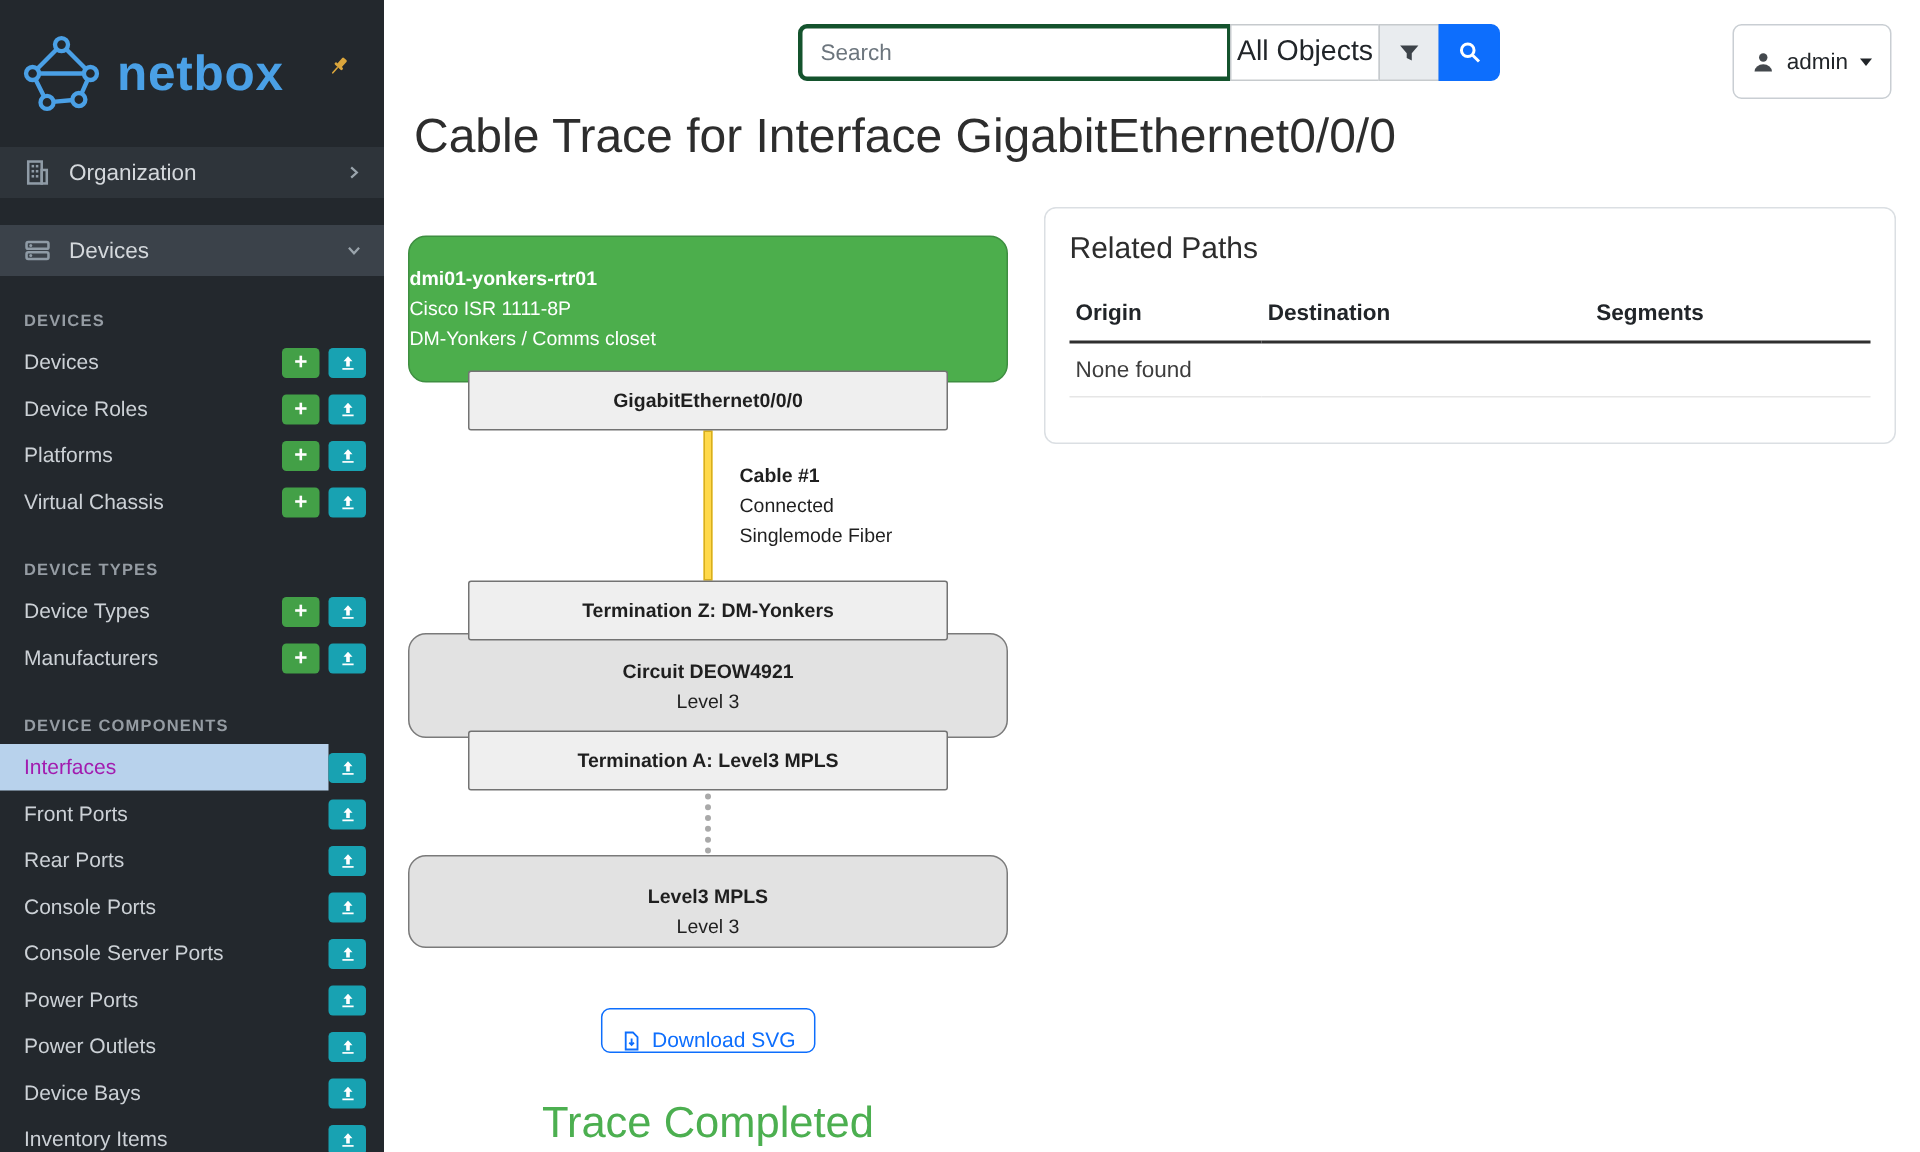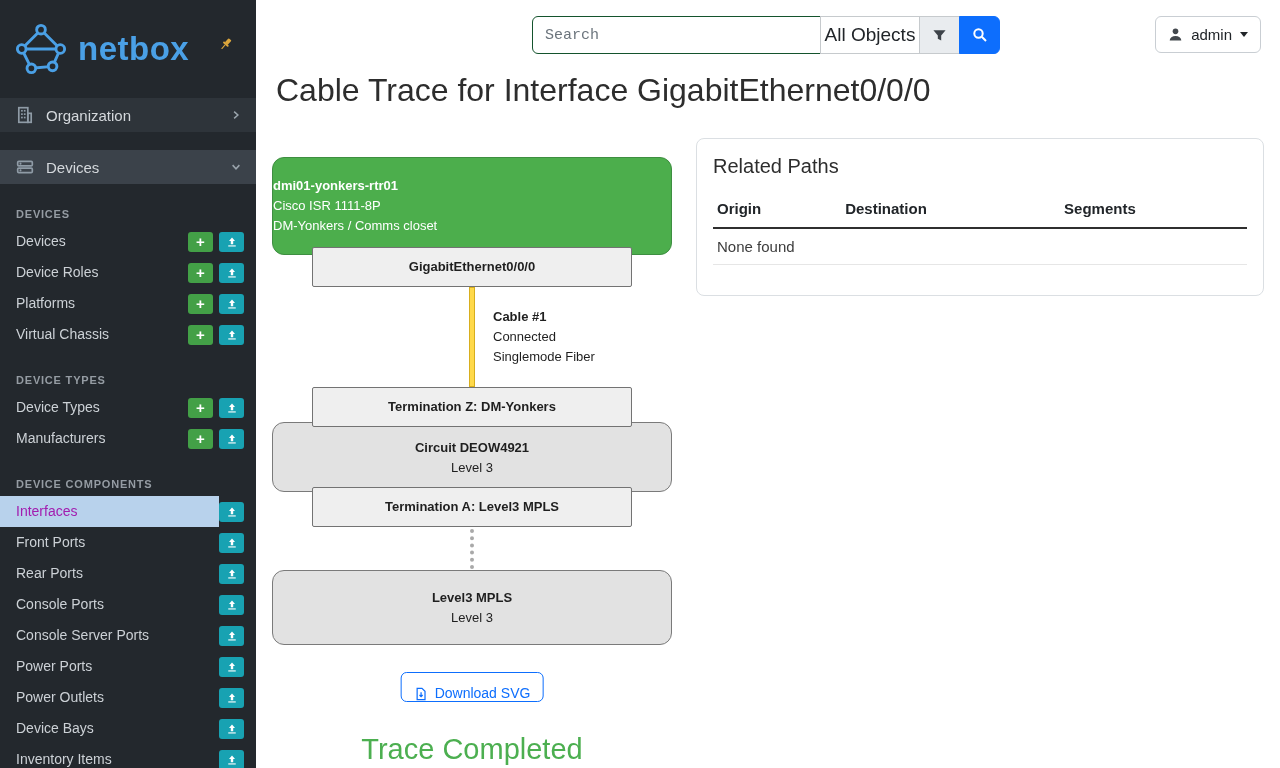--- a/index.html
+++ b/index.html
@@ -29,45 +29,45 @@
   .btns { display:flex; gap:6px; margin-right:12px; flex:none; }
   .b-add, .b-imp { width:25px; height:20px; border:none; border-radius:3px; cursor:pointer; display:flex; align-items:center; justify-content:center; }
   .b-add { background:#43a047; }
   .b-imp { background:#18a2b2; }
   .plus { color:#fff; font-size:15px; font-weight:700; line-height:1; }
 
   
   .main { position:absolute; left:256px; top:0; width:1024px; height:768px; background:#fff; }
 
   .search-group { position:absolute; left:276px; top:16px; height:38px; display:flex; }
-  .search-input { width:289px; height:38px; border:1px solid #14532d; border-radius:6px 0 0 6px; padding:0 12px; font-size:15px; color:#212529; outline:none; font-family:Liberation Mono, monospace; }
+  .search-input { width:289px; height:38px; border:3px solid #14532d; border-radius:6px 0 0 6px; padding:0 12px; font-size:15px; color:#212529; outline:none; font-family:Liberation Sans, sans-serif; }
   .search-input::placeholder { color:#6c757d; }
   .scope-btn { width:100px; height:38px; margin-left:-1px; background:#fff; border:1px solid #c6cacd; font-size:19px; color:#212529; cursor:pointer; font-family:inherit; }
   .filter-btn { width:41px; height:38px; margin-left:-1px; background:#e9ecef; border:1px solid #c6cacd; cursor:pointer; display:flex; align-items:center; justify-content:center; }
   .go-btn { width:41px; height:38px; margin-left:-1px; background:#0d6efd; border:1px solid #0d6efd; border-radius:0 6px 6px 0; cursor:pointer; display:flex; align-items:center; justify-content:center; }
 
-  .user-btn { position:absolute; right:19px; top:16px; height:37px; min-width:101px; background:#fff; border:1px solid #c9ced3; border-radius:6px; display:flex; align-items:center; gap:8px; padding:16px 12px; cursor:pointer; font-family:inherit; }
+  .user-btn { position:absolute; right:19px; top:16px; height:50px; min-width:101px; background:#fff; border:1px solid #c9ced3; border-radius:6px; display:flex; align-items:center; gap:8px; padding:16px 12px; cursor:pointer; font-family:inherit; }
   .user-btn span.name { font-size:15px; color:#212529; }
   .caret { width:0; height:0; border-left:4.5px solid transparent; border-right:4.5px solid transparent; border-top:5px solid #212529; }
 
   .page-title { position:absolute; left:20px; top:72px; font-size:32px; font-weight:400; color:#2d2d2d; white-space:nowrap; }
 
   
   .trace { position:absolute; left:16px; top:157px; width:400px; height:620px; font-size:13px; }
   .trace .bold { font-weight:700; }
   .device-box { position:absolute; left:0; top:0; width:400px; height:98px; background:#4cae4c; border:1px solid #3e8e41; border-radius:12px; color:#fff; text-align:left; padding-top:18px; line-height:20px; z-index:1; }
   .g-box { position:absolute; left:40px; width:320px; height:40px; background:#efefef; border:1px solid #737373; border-radius:2px; text-align:center; line-height:38px; font-weight:700; color:#1f1f1f; z-index:3; }
   .iface { top:90px; }
   .term-z { top:230px; }
   .term-a { top:330px; }
   .cable-line { position:absolute; left:197px; top:130px; width:6px; height:100px; background:#ffd94a; border:1px solid #d7ae1e; z-index:0; }
   .cable-info { position:absolute; left:221px; top:150px; text-align:left; line-height:20px; color:#1f1f1f; }
   .big-box { position:absolute; left:0; width:400px; background:#e2e2e2; border:1px solid #7a7a7a; border-radius:12px; text-align:center; color:#1f1f1f; line-height:20px; z-index:2; }
   .circuit { top:265px; height:70px; padding-top:15px; }
-  .network { top:413px; height:75px; padding-top:17px; }
+  .network { top:413px; height:62px; padding-top:17px; }
   .dotted { position:absolute; left:198px; top:372px; height:40px; width:0; border-left:4px dotted #a9a9a9; z-index:0; }
   .download-btn { position:absolute; left:200px; top:515px; transform:translateX(-50%); display:flex; align-items:flex-end; gap:7px; height:30px; padding:0 12px; background:#fff; border:1px solid #0d6efd; border-radius:6px; color:#0d6efd; font-size:14px; cursor:pointer; font-family:inherit; white-space:nowrap; }
   .trace-status { position:absolute; left:200px; top:576px; transform:translateX(-50%); font-size:29px; font-weight:500; color:#4caf50; white-space:nowrap; }
 
   
   .related-card { position:absolute; left:440px; top:138px; width:568px; height:158px; background:#fff; border:1px solid #dbdfe3; border-radius:8px; padding:16px; }
   .related-card h2 { font-size:20px; font-weight:500; color:#2d2d2d; margin-bottom:18px; }
   .related-card table { width:100%; border-collapse:collapse; font-size:15px; }
   .related-card th { text-align:left; font-weight:700; color:#212529; padding:4px 0 10px 4px; border-bottom:2px solid #2f2f2f; }
   .related-card th.c1 { width:24%; } .related-card th.c2 { width:41%; } .related-card th.c3 { width:35%; }

